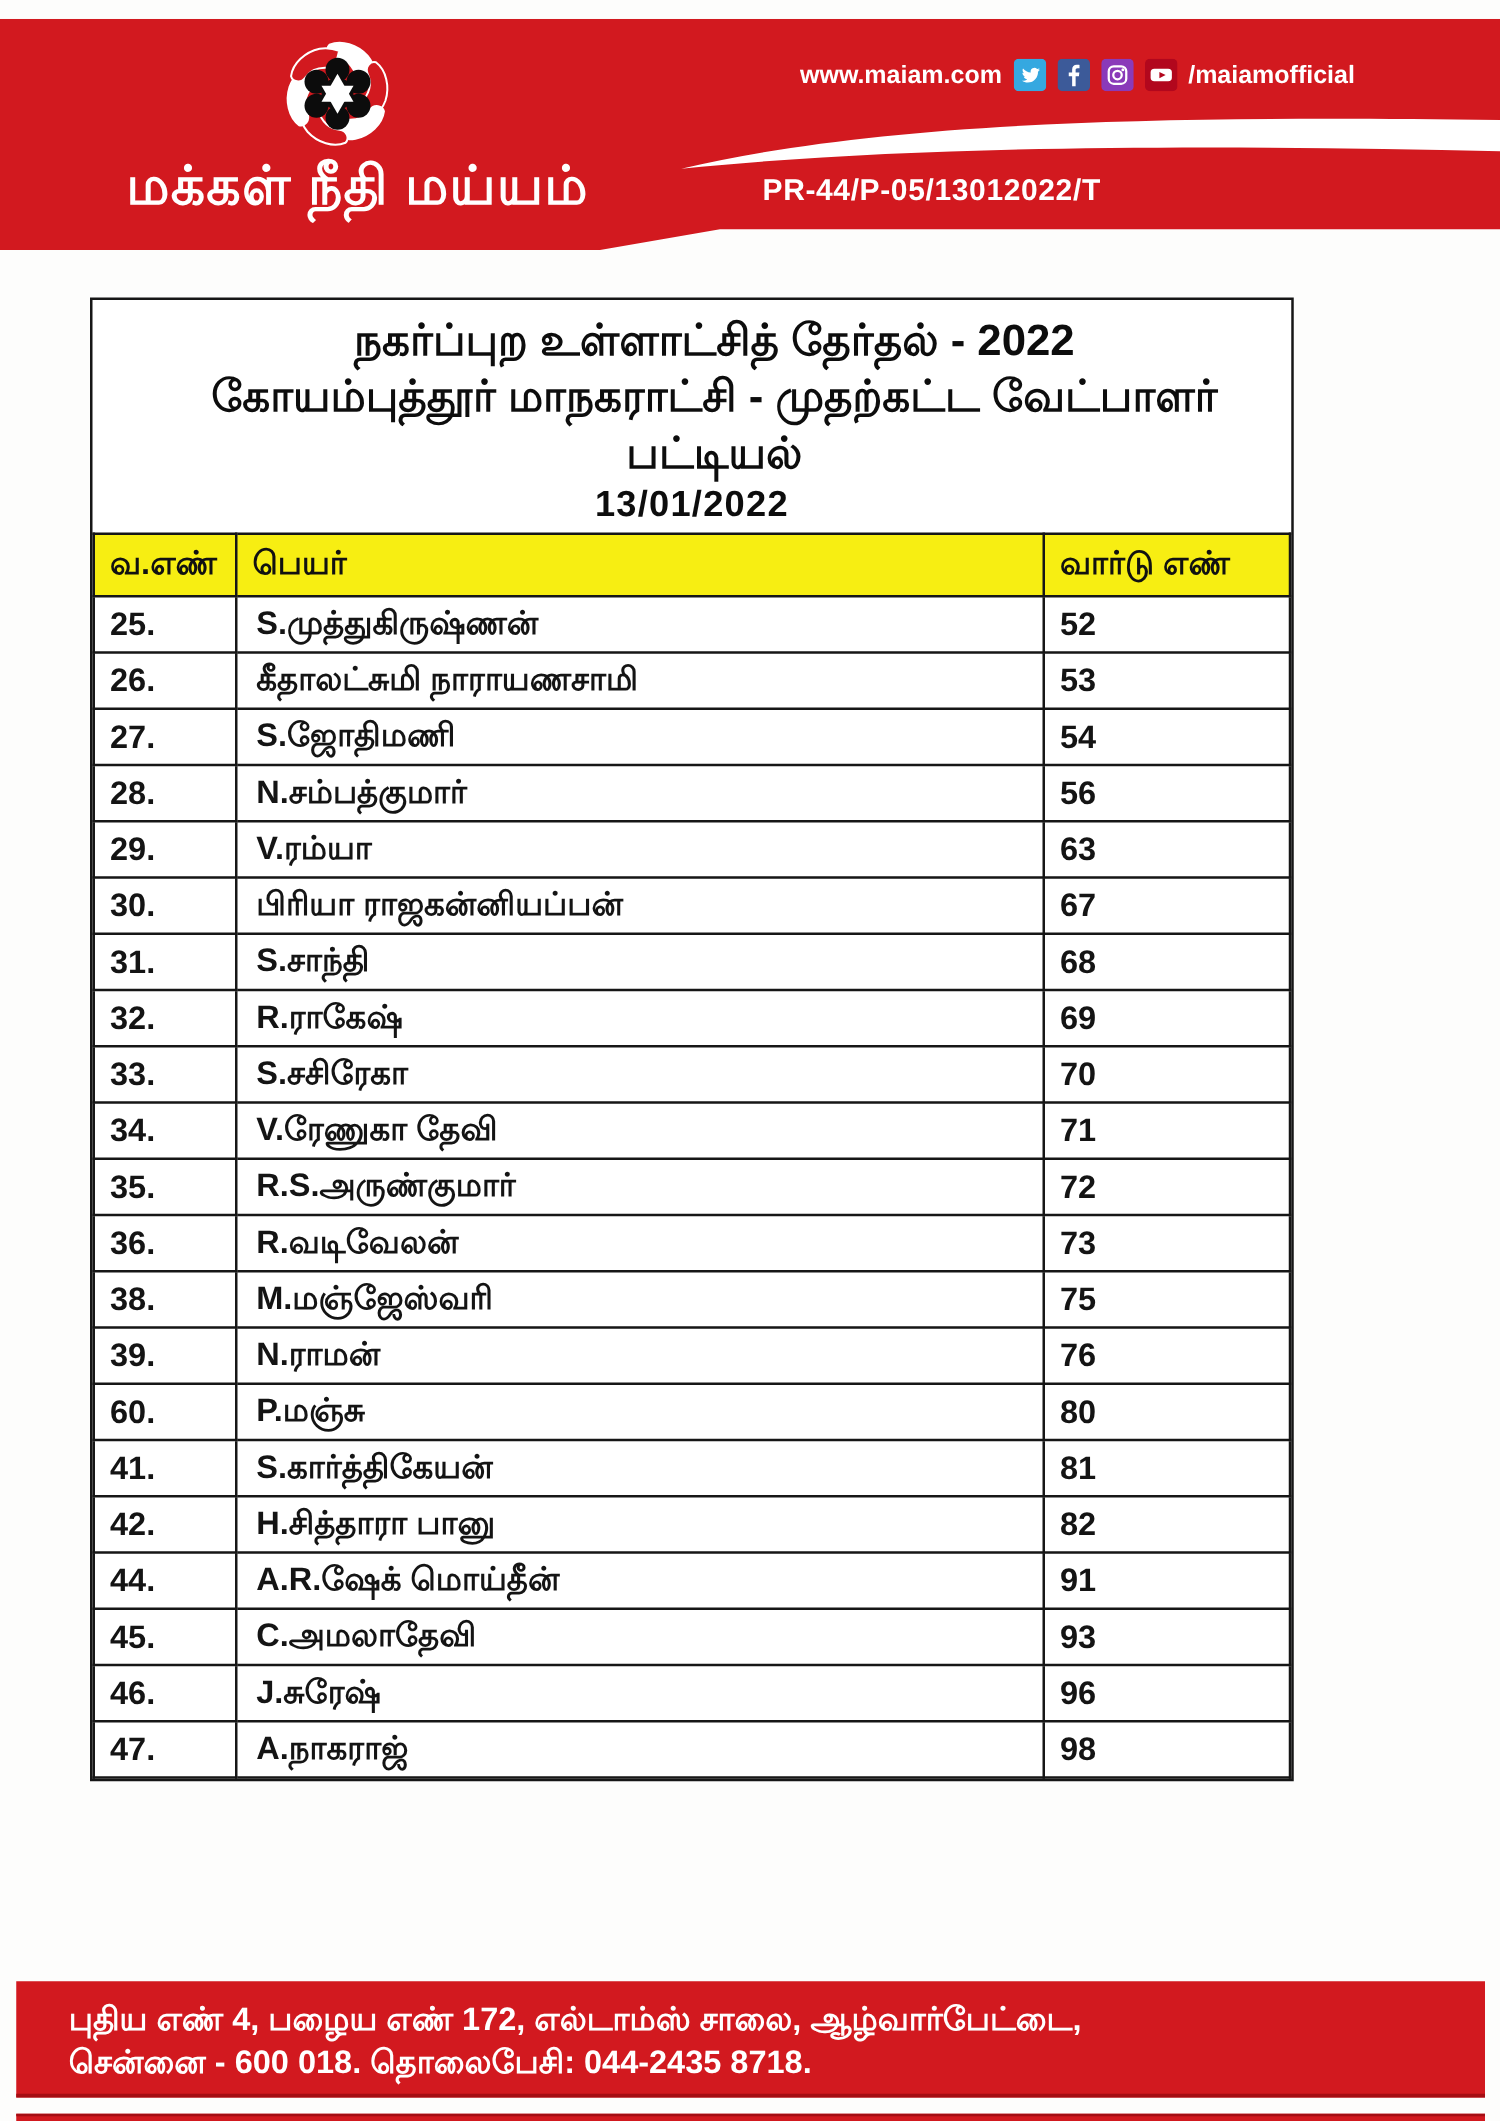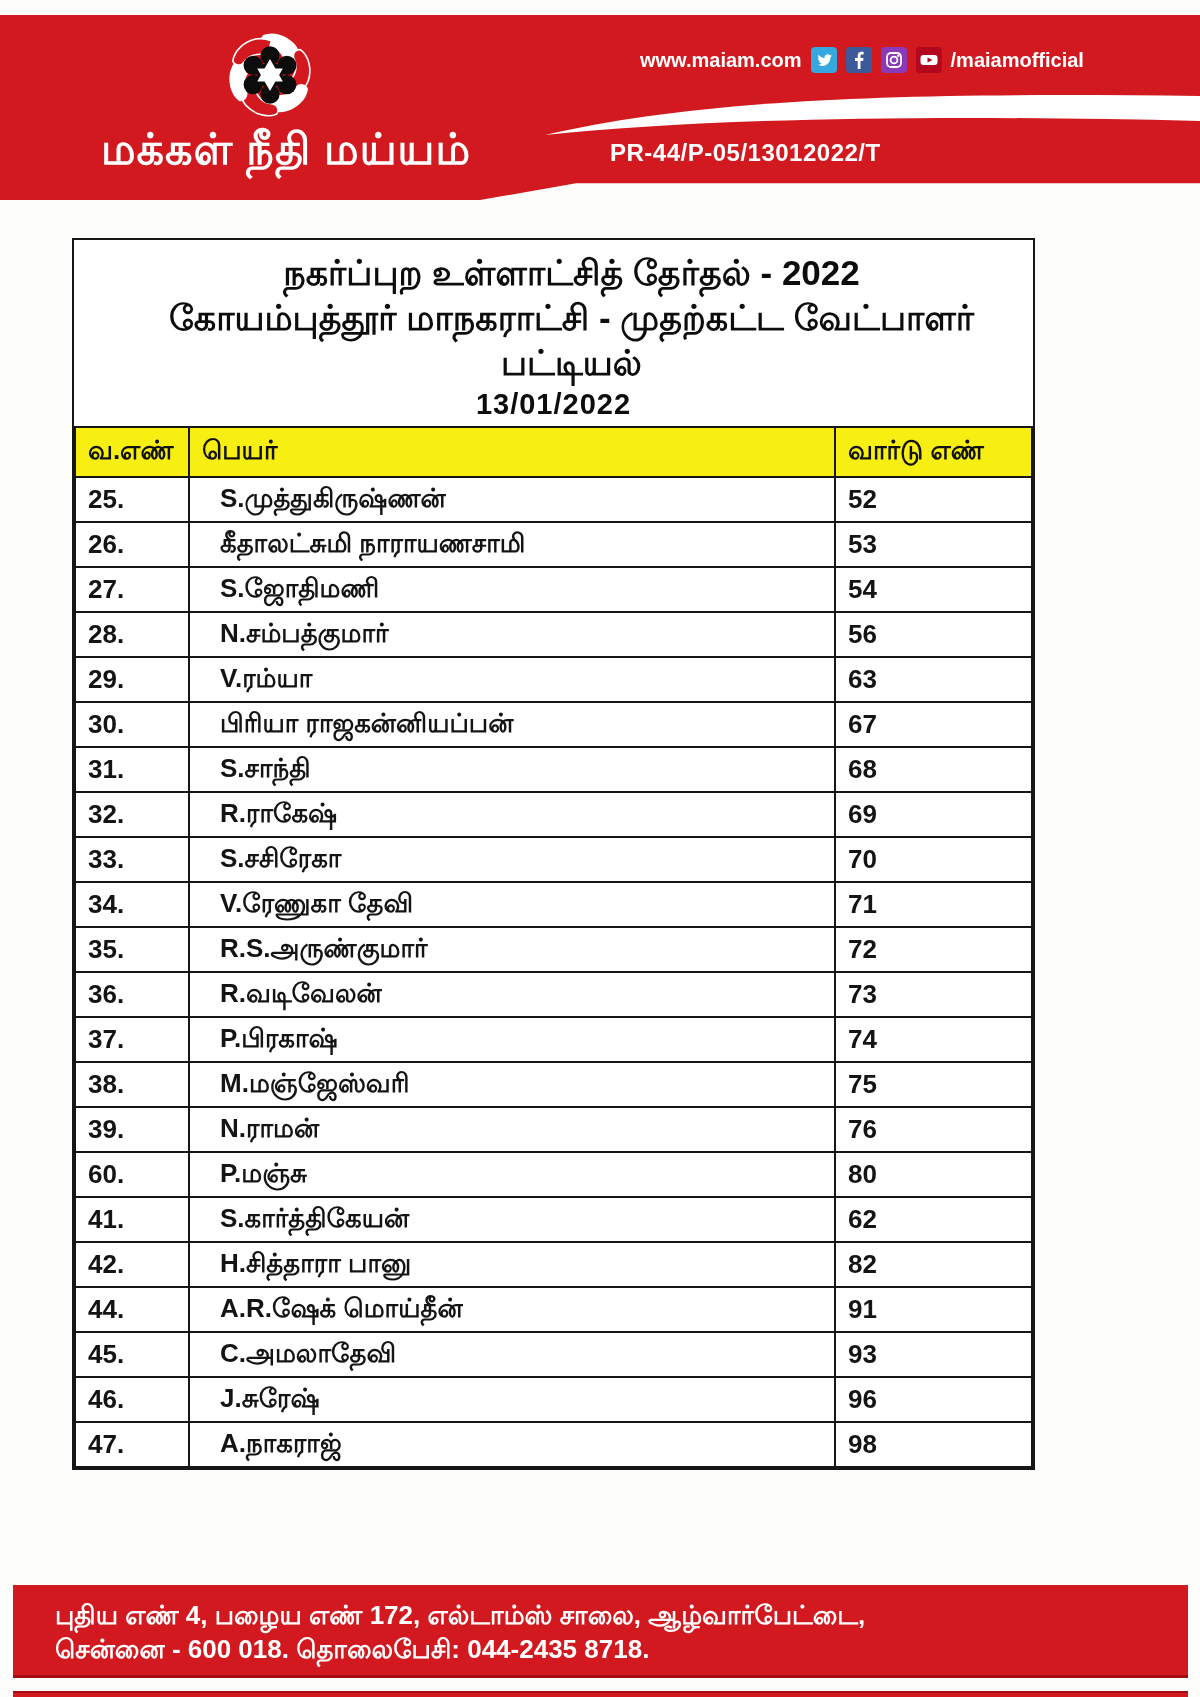--- a/index.html
+++ b/index.html
@@ -66,21 +66,21 @@
     border:2px solid var(--ink);
     font-size:26px;font-weight:bold;color:#111;
     text-align:left;height:50px;padding:4px 6px 4px 12px;vertical-align:middle;
   }
   table.candidates td{
     border:2px solid var(--ink);
     font-size:26px;font-weight:bold;color:#141414;
     height:45px;padding:2px 6px 2px 12px;vertical-align:middle;
     white-space:nowrap;overflow:hidden;
   }
-  table.candidates td[data-name="cell-name"]{padding-left:30px;}
+  table.candidates td[data-name="cell-name"]{padding-left:15px;}
 
   
   .footer-band{
     position:absolute;left:13px;top:1585px;width:1175px;height:93px;
     background:var(--brand-red);
     box-shadow:inset 0 -3px 0 var(--dark-red);
     color:#fff;font-weight:bold;font-size:26px;line-height:34px;
     padding:13px 20px 0 42px;
   }
   .bottom-strip{
@@ -245,43 +245,38 @@
             <td data-name="cell-sno">35.</td>
             <td data-name="cell-name">R.S.அருண்குமார்</td>
             <td data-name="cell-ward">72</td>
           </tr>
           <tr data-name="table-row">
             <td data-name="cell-sno">36.</td>
             <td data-name="cell-name">R.வடிவேலன்</td>
             <td data-name="cell-ward">73</td>
           </tr>
           <tr data-name="table-row">
-            <td data-name="cell-sno">37.</td>
-            <td data-name="cell-name">P.பிரகாஷ்</td>
-            <td data-name="cell-ward">74</td>
-          </tr>
-          <tr data-name="table-row">
             <td data-name="cell-sno">38.</td>
             <td data-name="cell-name">M.மஞ்ஜேஸ்வரி</td>
             <td data-name="cell-ward">75</td>
           </tr>
           <tr data-name="table-row">
             <td data-name="cell-sno">39.</td>
             <td data-name="cell-name">N.ராமன்</td>
             <td data-name="cell-ward">76</td>
           </tr>
           <tr data-name="table-row">
             <td data-name="cell-sno">60.</td>
             <td data-name="cell-name">P.மஞ்சு</td>
             <td data-name="cell-ward">80</td>
           </tr>
           <tr data-name="table-row">
             <td data-name="cell-sno">41.</td>
             <td data-name="cell-name">S.கார்த்திகேயன்</td>
-            <td data-name="cell-ward">62</td>
+            <td data-name="cell-ward">81</td>
           </tr>
           <tr data-name="table-row">
             <td data-name="cell-sno">42.</td>
             <td data-name="cell-name">H.சித்தாரா பானு</td>
             <td data-name="cell-ward">82</td>
           </tr>
           <tr data-name="table-row">
             <td data-name="cell-sno">44.</td>
             <td data-name="cell-name">A.R.ஷேக் மொய்தீன்</td>
             <td data-name="cell-ward">91</td>

